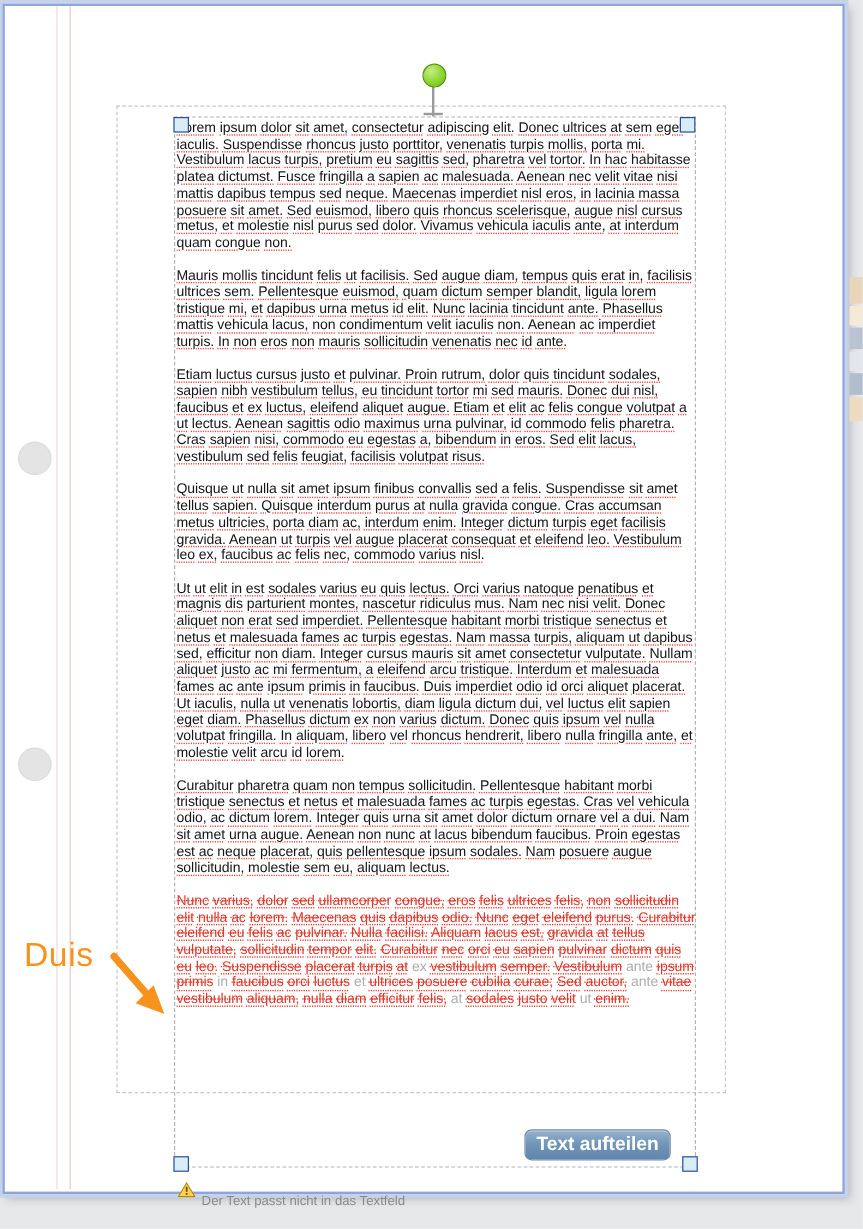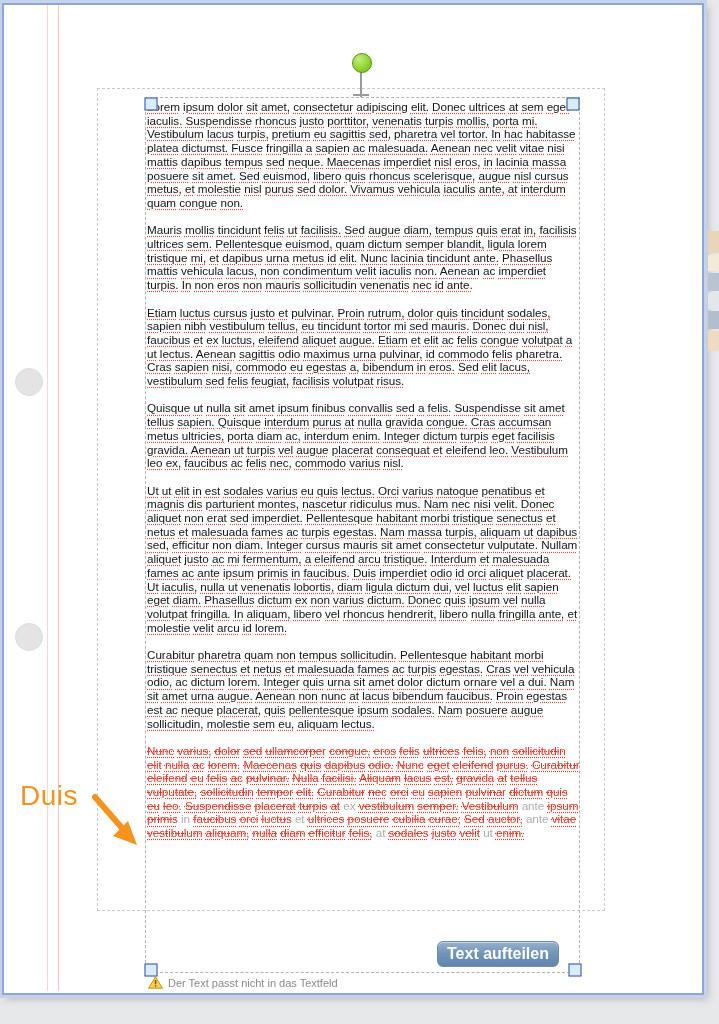--- a/index.html
+++ b/index.html
@@ -53,21 +53,21 @@
   .ov-plain{color:#adadad;}
   .clipped-line{color:#c8c8c8;}
 
   
   .klick{position:absolute;left:20px;top:780px;font-size:28px;color:#f6921e;
          letter-spacing:.5px;}
   .arrow-svg{position:absolute;left:88px;top:792px;}
 
   
   .warning-row{position:absolute;left:148px;top:976px;display:flex;align-items:center;gap:5px;}
-  .warning-text{font-size:11px;color:#8a8a8a;}
+  .warning-text{font-size:11px;color:#8a8a8a;margin-top:19px;}
 
   
   .split-btn{position:absolute;left:437px;top:941px;width:120px;height:24px;
              border-radius:6px;border:1px solid #6f8dab;
              background:linear-gradient(#97b1cc, #7195b8 48%, #6186ad);
              color:#fff;font-size:16px;display:flex;align-items:center;justify-content:center;
              box-shadow:0 0 0 3px rgba(255,255,255,.55), inset 0 1px 0 rgba(255,255,255,.45);
              font-family:"Liberation Sans","DejaVu Sans",sans-serif;font-weight:bold;}
 
   

